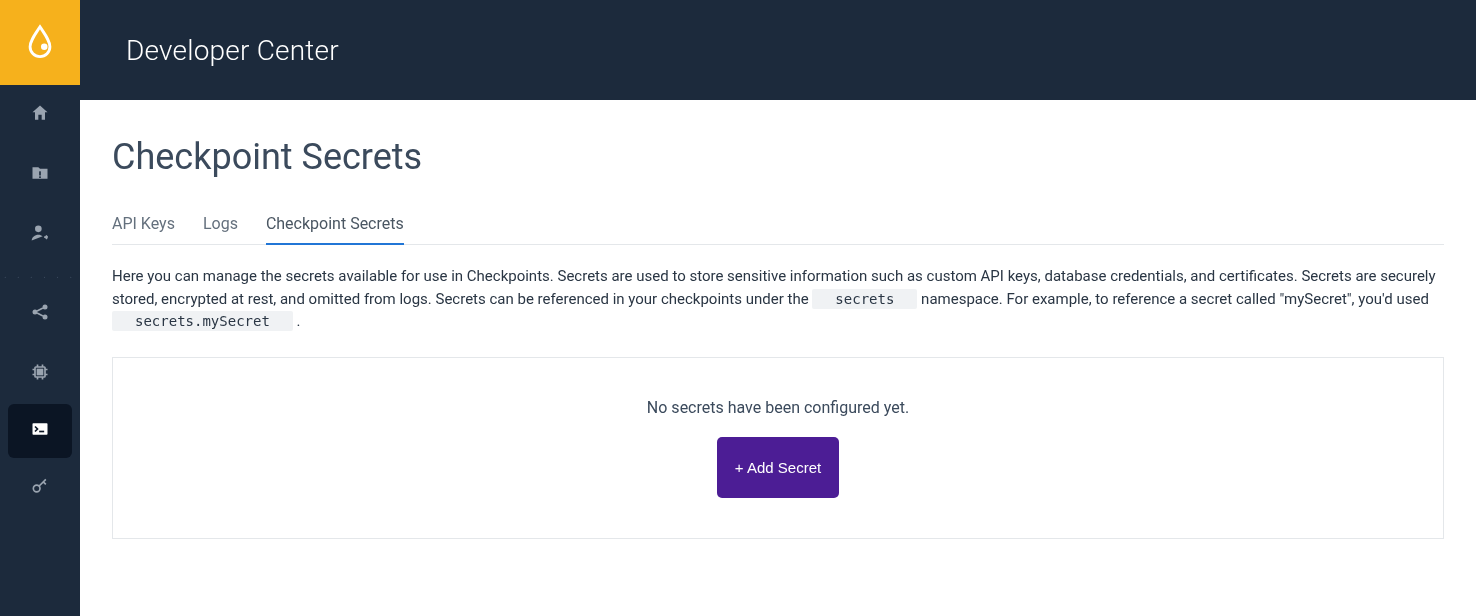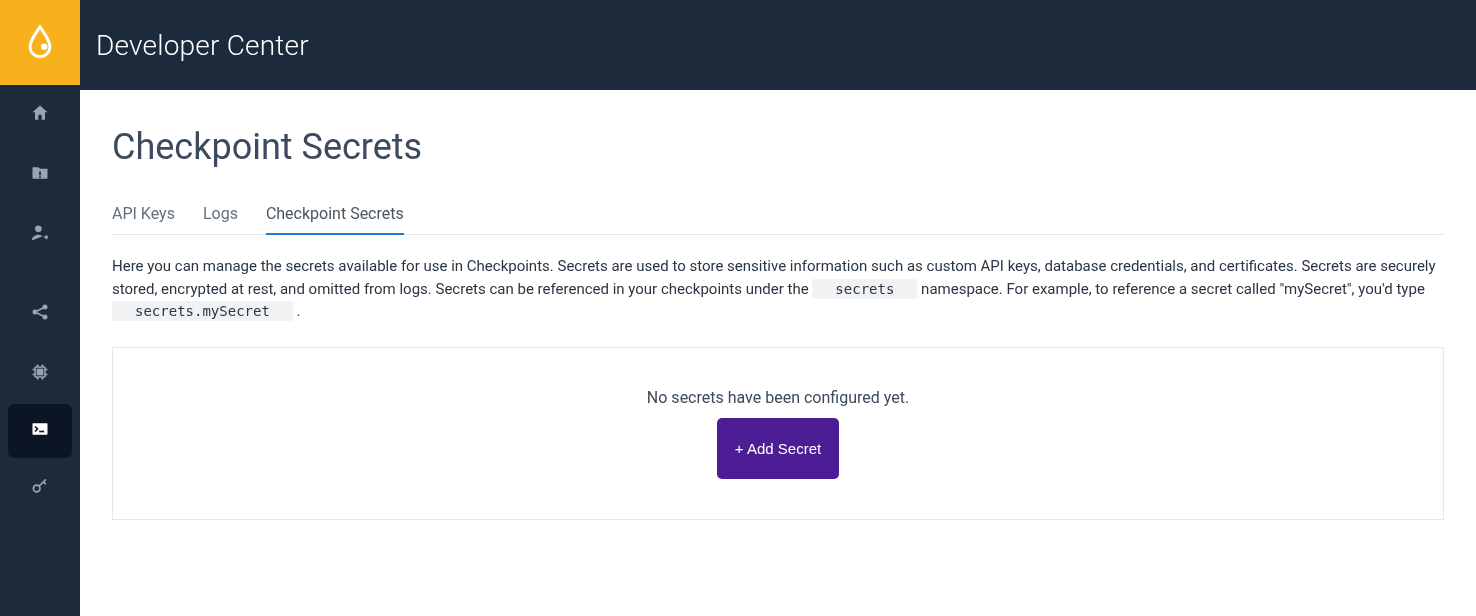--- a/index.html
+++ b/index.html
@@ -58,26 +58,26 @@
     
     .main-col {
       flex: 1;
       display: flex;
       flex-direction: column;
       min-width: 0;
     }
 
     
     .topbar {
-      height: 90px;
+      height: 100px;
       background: #1c2a3c;
       display: flex;
       align-items: center;
       justify-content: space-between;
-      padding: 0 16px;
+      padding: 0 46px;
       color: #ffffff;
     }
     .topbar-title {
       font-size: 28px;
       font-weight: 300;
       letter-spacing: 0.2px;
     }
     .topbar-right {
       display: flex;
       align-items: center;
@@ -146,21 +146,21 @@
       font-family: ui-monospace, SFMono-Regular, Menlo, Consolas, monospace;
       font-size: 14px;
     }
 
     .panel {
       border: 1px solid #e4e7ea;
       padding: 40px 24px;
       display: flex;
       flex-direction: column;
       align-items: center;
-      gap: 11px;
+      gap: 20px;
     }
     .empty-text {
       color: #3b4a5c;
       font-size: 16px;
     }
     .btn-primary {
       background: #4c1d95;
       color: #ffffff;
       border: none;
       border-radius: 5px;
@@ -269,21 +269,21 @@
         <span>Logs</span>
       </div>
       <div class="tab active">
         <span>Checkpoint Secrets</span>
       </div>
     </div>
 
     <p class="description">
       <span>Here you can manage the secrets available for use in Checkpoints. Secrets are used to store sensitive information such as custom API keys, database credentials, and certificates. Secrets are securely stored, encrypted at rest, and omitted from logs. Secrets can be referenced in your checkpoints under the </span>
       <code>secrets</code>
-      <span> namespace. For example, to reference a secret called "mySecret", you'd type </span>
+      <span> namespace. For example, to reference a secret called "mySecret", you'd used </span>
       <code>secrets.mySecret</code>
       <span>.</span>
     </p>
 
     <div class="panel">
       <div class="empty-text">No secrets have been configured yet.</div>
       <button class="btn-primary">+ Add Secret</button>
     </div>
   </main>
 </div>

